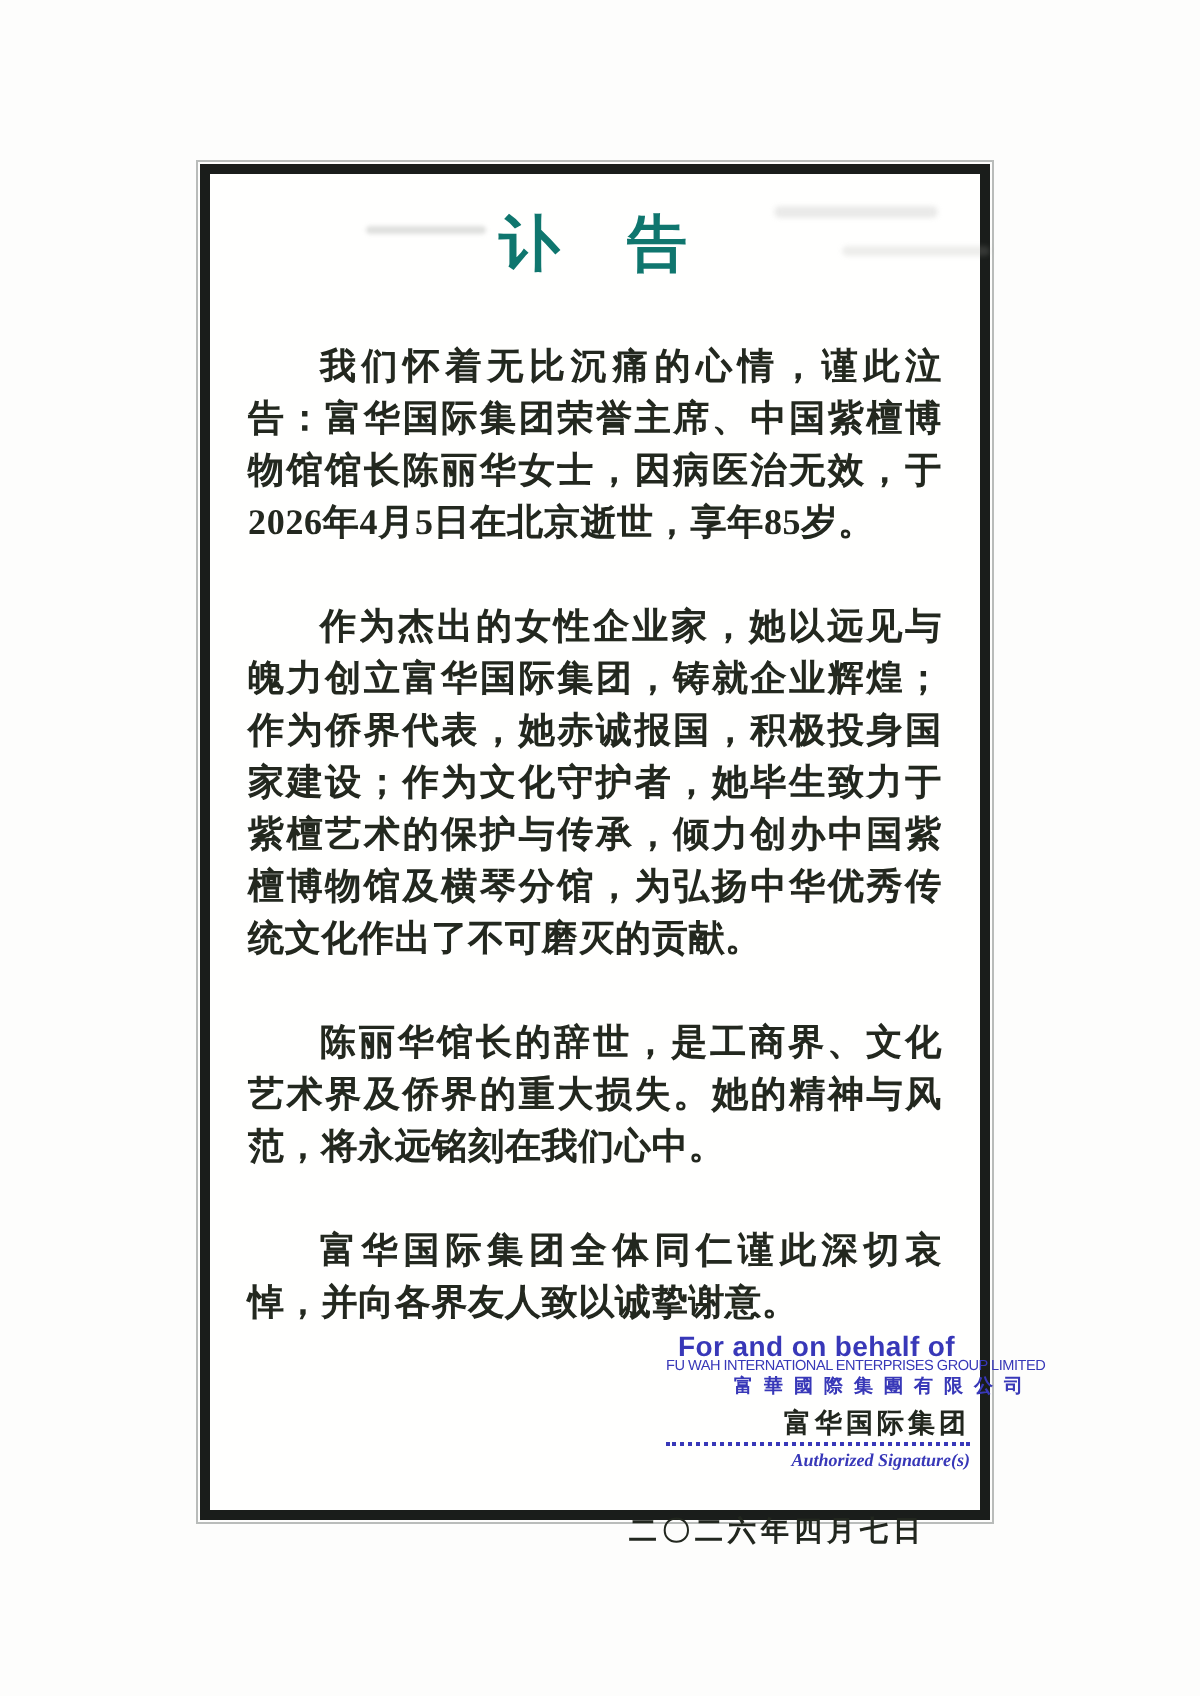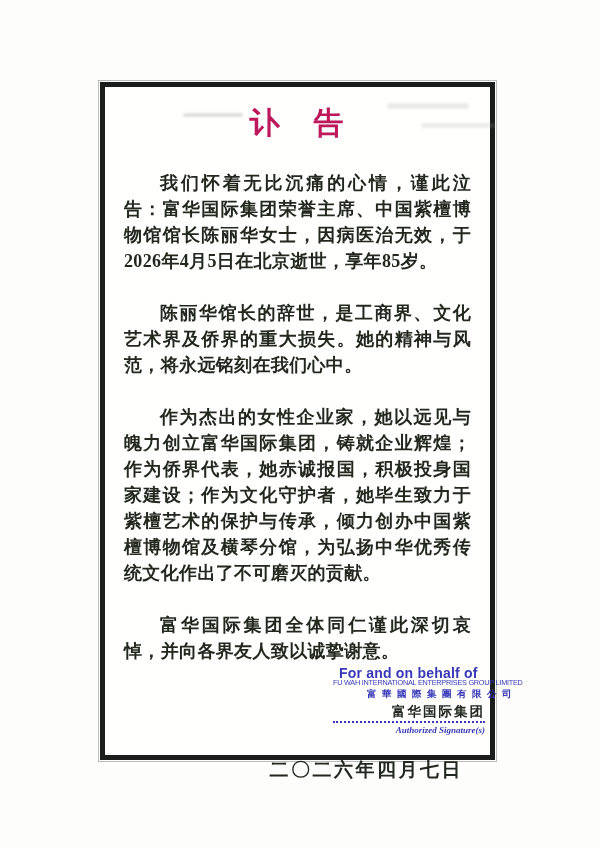--- a/index.html
+++ b/index.html
@@ -32,21 +32,21 @@
   .content {
     position: relative;
     padding: 17px 19px 0 19px;
     color: #22271f;
   }
   .notice-title {
     text-align: center;
     font-size: 30px;
     font-weight: 700;
     letter-spacing: 2px;
-    color: #be185d;
+    color: #0f766e;
     margin: 2px 0 30px 0;
     line-height: 34px;
   }
   .body-para {
     font-size: 18px;
     font-weight: 600;
     line-height: 26px;
     letter-spacing: 0.35px;
     text-align: justify;
     text-justify: inter-character;
@@ -109,21 +109,21 @@
     color: #3838b8;
     font-family: "Liberation Serif", serif;
     font-style: italic;
     font-weight: 700;
     font-size: 9px;
     line-height: 12px;
     margin-top: 1px;
   }
   .notice-date {
     text-align: right;
-    font-size: 19px;
+    font-size: 14px;
     font-weight: 600;
     letter-spacing: 2.5px;
     color: #22271f;
     margin: 21px 8px 0 0;
   }
   .scan-smudge {
     position: absolute;
     border-radius: 3px;
     pointer-events: none;
   }
@@ -138,22 +138,22 @@
   <div class="sheet-frame">
     <div class="content">
 
       <div class="scan-smudge smudge-1"></div>
       <div class="scan-smudge smudge-2"></div>
       <div class="scan-smudge smudge-3"></div>
 
       <h1 class="notice-title">讣　告</h1>
 
       <p class="body-para">我们怀着无比沉痛的心情，谨此泣告：富华国际集团荣誉主席、中国紫檀博物馆馆长陈丽华女士，因病医治无效，于2026年4月5日在北京逝世，享年85岁。</p>
+      <p class="body-para">作为杰出的女性企业家，她以远见与魄力创立富华国际集团，铸就企业辉煌；作为侨界代表，她赤诚报国，积极投身国家建设；作为文化守护者，她毕生致力于紫檀艺术的保护与传承，倾力创办中国紫檀博物馆及横琴分馆，为弘扬中华优秀传统文化作出了不可磨灭的贡献。</p>
       <p class="body-para">陈丽华馆长的辞世，是工商界、文化艺术界及侨界的重大损失。她的精神与风范，将永远铭刻在我们心中。</p>
-      <p class="body-para">作为杰出的女性企业家，她以远见与魄力创立富华国际集团，铸就企业辉煌；作为侨界代表，她赤诚报国，积极投身国家建设；作为文化守护者，她毕生致力于紫檀艺术的保护与传承，倾力创办中国紫檀博物馆及横琴分馆，为弘扬中华优秀传统文化作出了不可磨灭的贡献。</p>
       <p class="body-para last">富华国际集团全体同仁谨此深切哀悼，并向各界友人致以诚挚谢意。</p>
 
       <div class="sig-block">
         <div class="stamp">
           <div class="stamp-line1">For and on behalf of</div>
           <div class="stamp-line2">FU WAH INTERNATIONAL ENTERPRISES GROUP LIMITED</div>
           <div class="stamp-line3">富華國際集團有限公司</div>
         </div>
         <div class="company-name">富华国际集团</div>
         <div class="sig-dotted-line"></div>

